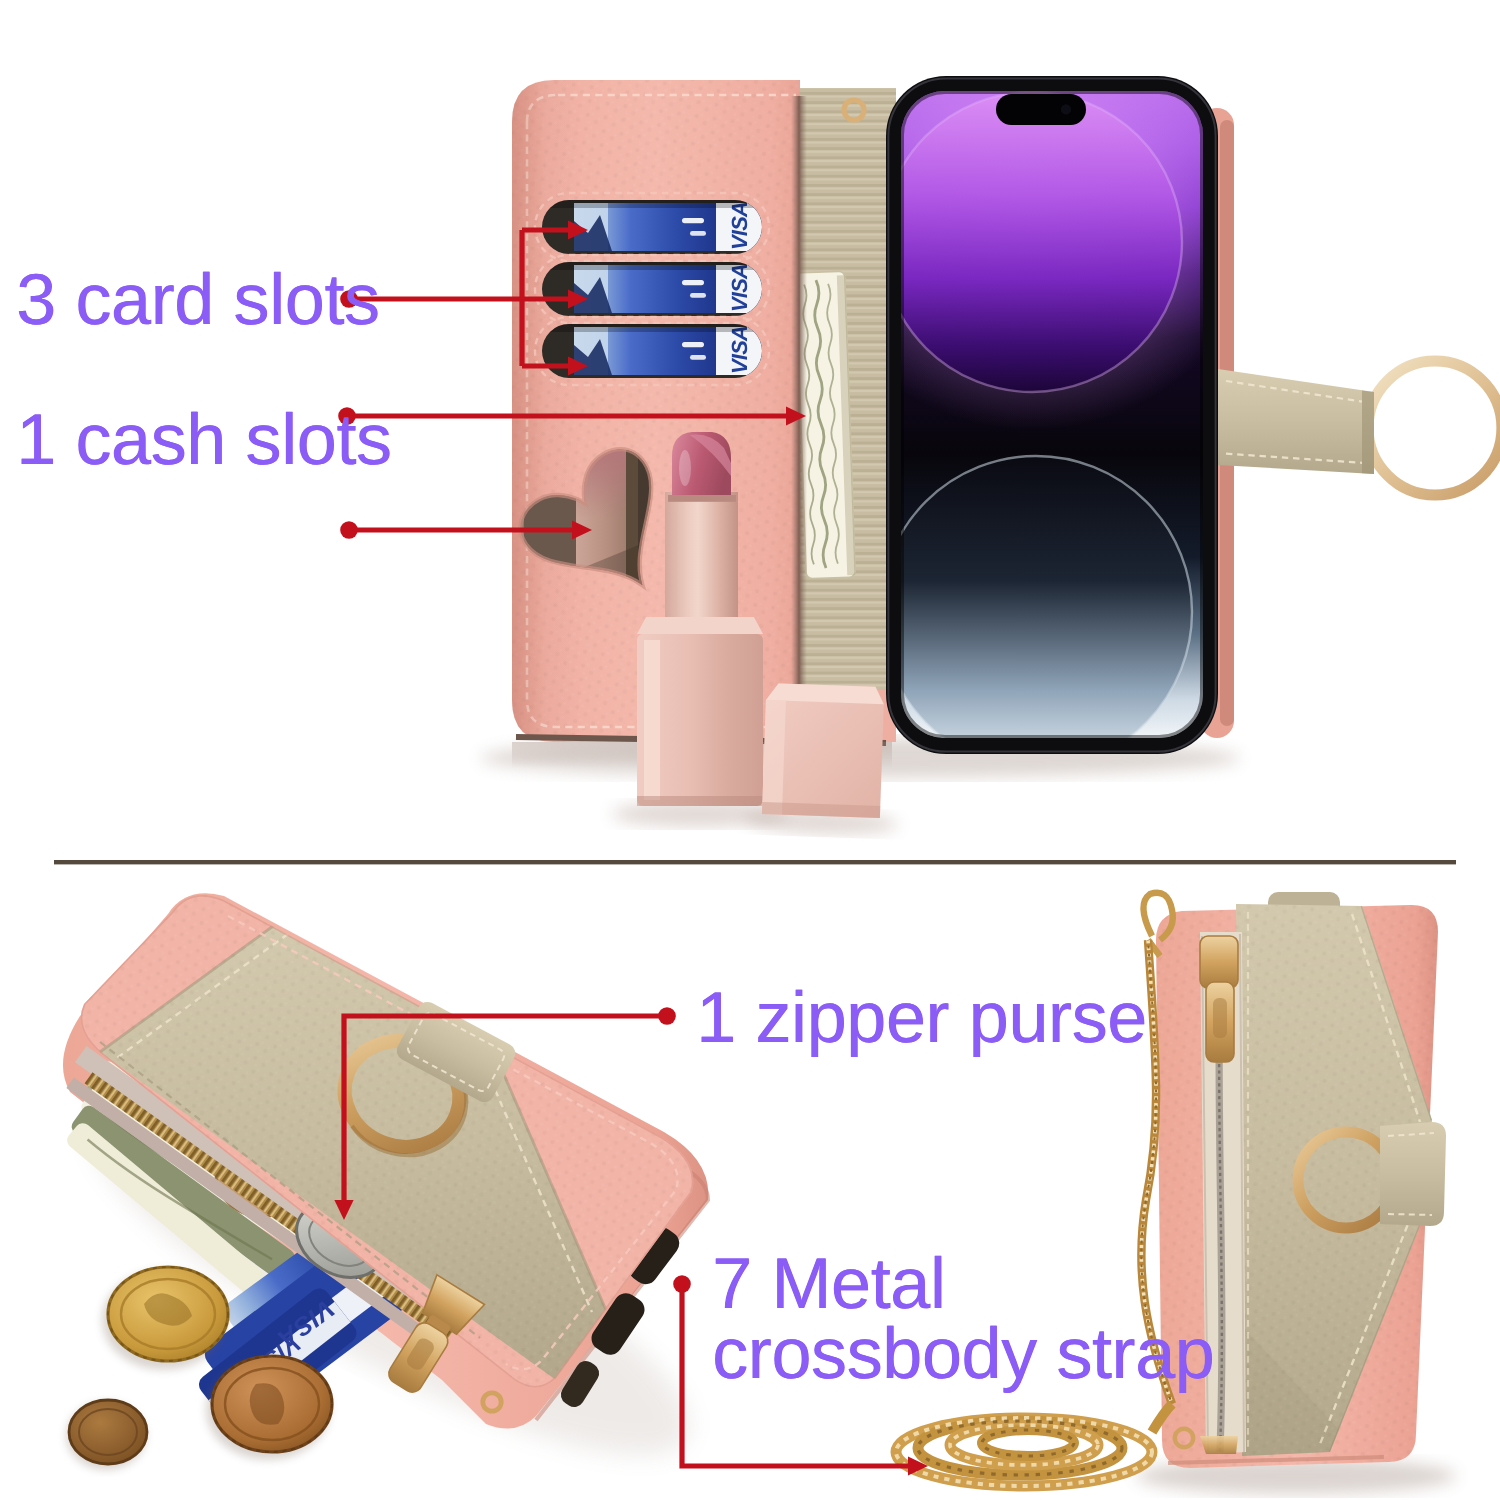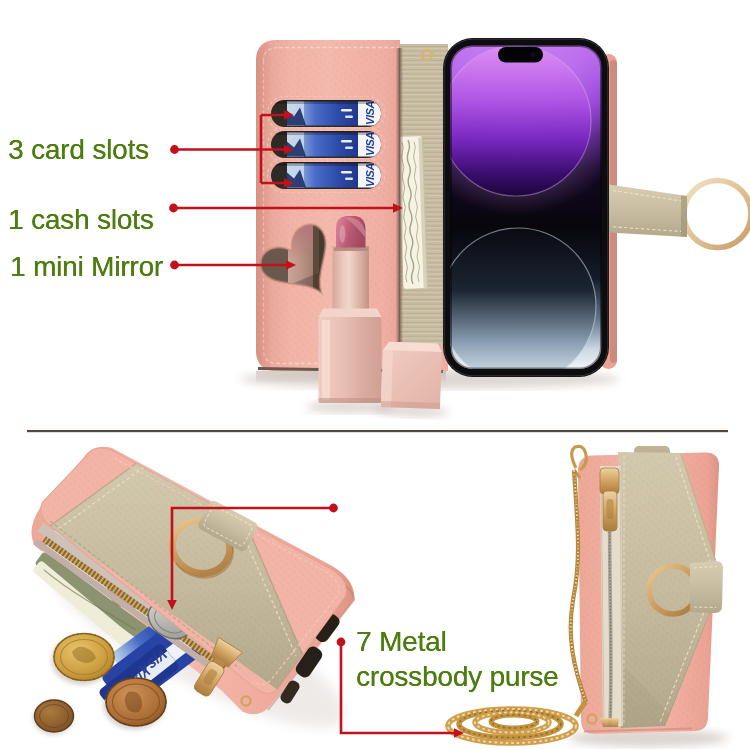--- a/index.html
+++ b/index.html
@@ -1,19 +1,19 @@
 <!DOCTYPE html>
 <html><head>
 <meta charset="utf-8">
 <style>
   html,body{margin:0;padding:0;background:#fff;}
   #stage{position:relative;width:750px;height:750px;background:#fff;overflow:hidden;
          font-family:"Liberation Sans",sans-serif;}
   #scene{position:absolute;left:0;top:0;}
-  .label{position:absolute;color:#4d7c0f;font-size:28px;line-height:35px;
+  .label{position:absolute;color:#8b5cf6;font-size:36px;line-height:35px;
          letter-spacing:-0.2px;white-space:pre;
          text-shadow:0.25px 0 0 currentColor;}
 </style>
 </head>
 <body>
 
 <div id="stage">
 
 <svg id="scene" width="750" height="750" viewBox="0 0 750 750">
 <defs>
@@ -553,16 +553,16 @@
     <path d="M 172 610 L 167.2 600 L 176.8 600 Z" stroke="none"></path>
     <circle cx="341" cy="642" r="4.4" stroke="none"></circle>
     <path d="M 341 642 L 341 733 L 455 733" fill="none"></path>
     <path d="M 464 733 L 454 728.2 L 454 737.8 Z" stroke="none"></path>
   </g>
 </g>
 </svg>
 
 <div class="label" style="left:8px;top:132px">3 card slots</div>
 <div class="label" style="left:8px;top:202px">1 cash slots</div>
-<div class="label" style="left:10px;top:248.5px">1 mini Mirror</div>
-<div class="label" style="left:356px;top:624px"><span>7 Metal</span><br><span>crossbody purse</span></div>
+<div class="label" style="left:348px;top:490.5px">1 zipper purse</div>
+<div class="label" style="left:356px;top:624px"><span>7 Metal</span><br><span>crossbody strap</span></div>
 
 </div>
 
 </body></html>

